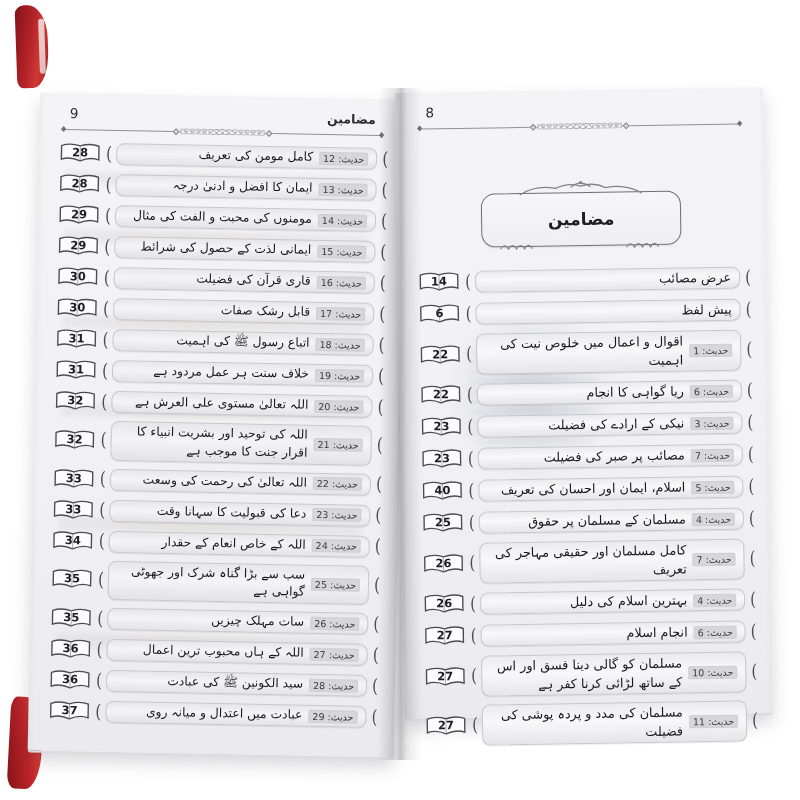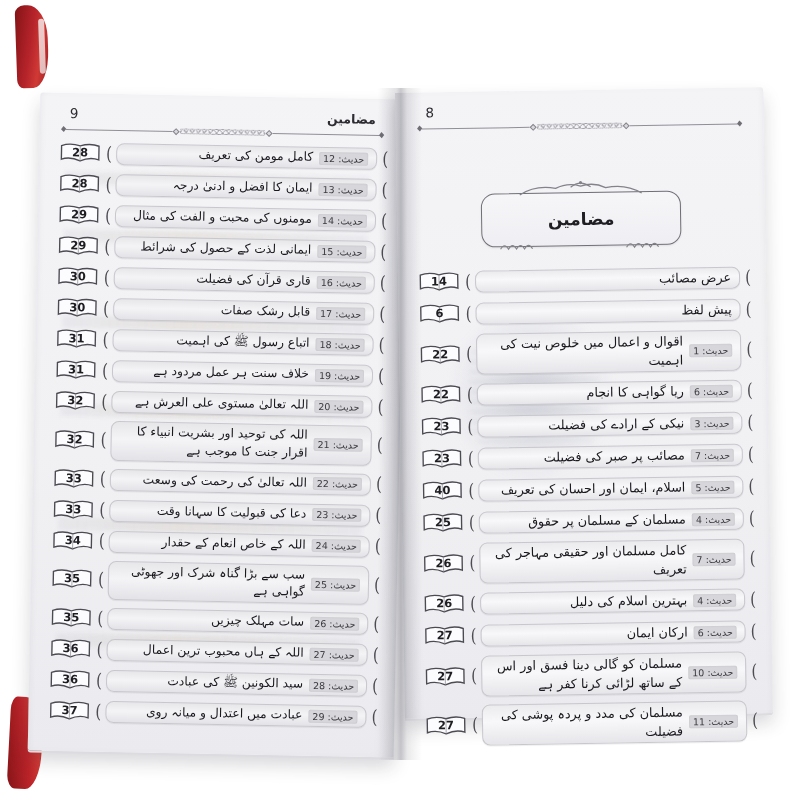--- a/index.html
+++ b/index.html
@@ -634,21 +634,21 @@
     <span class="badge">
       <svg viewBox="0 0 46 28" preserveAspectRatio="none">
         <path d="M2.5 5 Q12 1.5 23 5 Q34 1.5 43.5 5 L43.5 20 Q34 16.5 23 21.5 Q12 16.5 2.5 20 Z" fill="#fcfcfe" stroke="#4b4b52" stroke-width="1.5"></path>
         <path d="M23 5 L23 21.5" stroke="#8a8a90" stroke-width="0.8"></path>
       </svg>
       <span class="num">27</span>
     </span>
     <span class="curl inner">(</span>
     <span class="bar">
       <span class="chip">حدیث: 6</span>
-      <span class="title">ارکان ایمان</span>
+      <span class="title">انجام اسلام</span>
     </span>
     <span class="curl outer">(</span>
   </div>
 
   <div class="row">
     <span class="badge">
       <svg viewBox="0 0 46 28" preserveAspectRatio="none">
         <path d="M2.5 5 Q12 1.5 23 5 Q34 1.5 43.5 5 L43.5 20 Q34 16.5 23 21.5 Q12 16.5 2.5 20 Z" fill="#fcfcfe" stroke="#4b4b52" stroke-width="1.5"></path>
         <path d="M23 5 L23 21.5" stroke="#8a8a90" stroke-width="0.8"></path>
       </svg>

